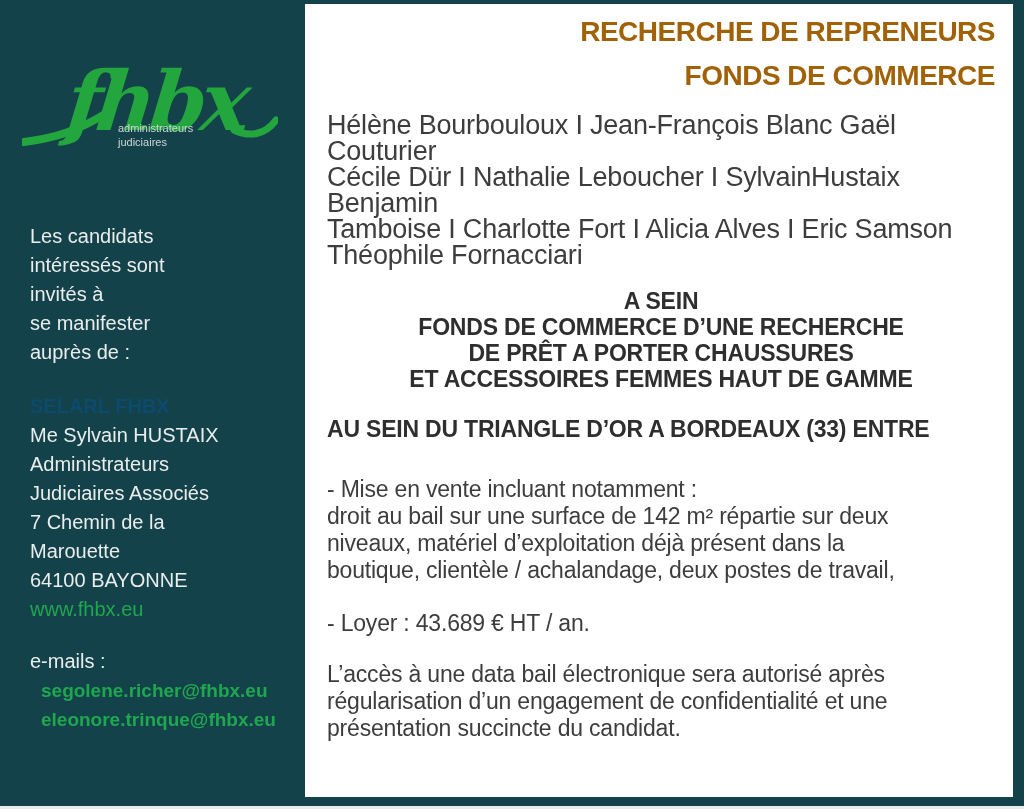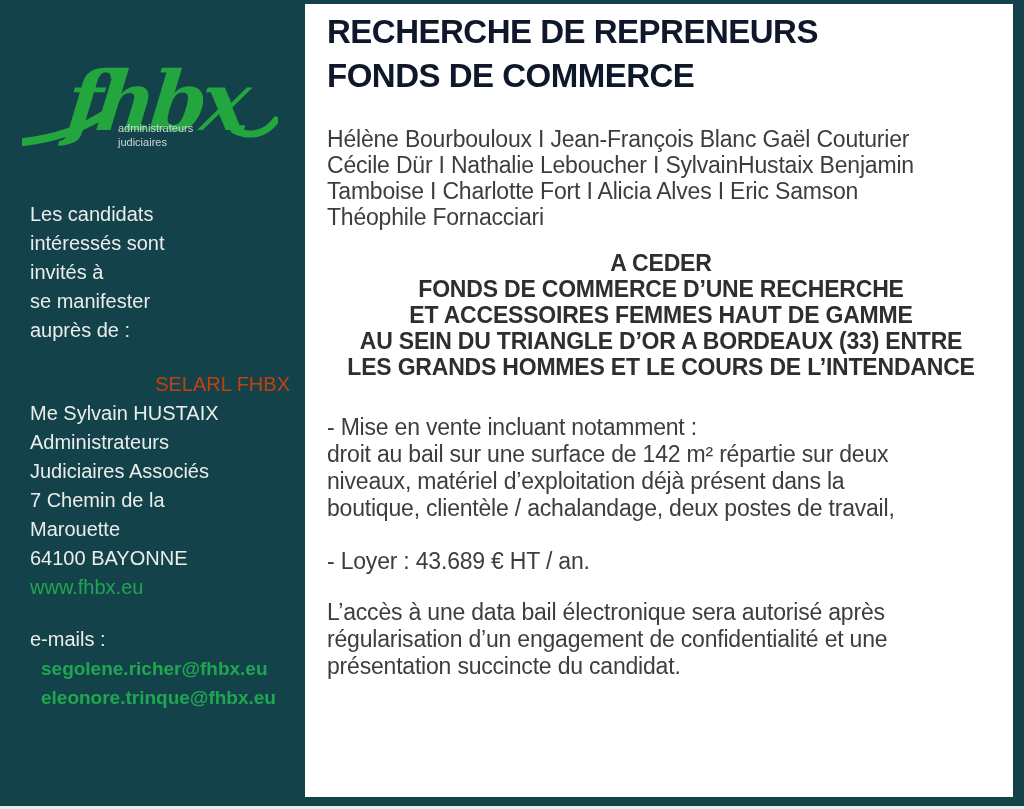--- a/index.html
+++ b/index.html
@@ -11,51 +11,51 @@
   .teal-bg{
     position:absolute;left:0;top:0;right:0;bottom:3px;
     background:#14424a;
   }
   
   .sidebar{
     position:absolute;left:0;top:0;width:305px;height:806px;
     color:#eef2f2;
   }
   .logo-wrap{position:absolute;left:22px;top:38px;width:256px;height:130px;}
-  .sidebar-text{position:absolute;left:30px;top:200px;width:260px;}
+  .sidebar-text{position:absolute;left:30px;top:222px;width:260px;}
   .intro{
     font-size:20px;line-height:29px;color:#e9edec;white-space:pre-line;
   }
   .contact{margin-top:25px;font-size:20px;line-height:29px;color:#e9edec;}
-  .firm{font-weight:normal;color:#c2410c;text-align:right;}
+  .firm{font-weight:bold;color:#0c4a6e;}
   .contact-lines{white-space:pre-line;}
   .website{color:#1fa74f;font-weight:normal;display:block;text-decoration:none;}
   .emails-label{margin-top:23px;font-size:20px;line-height:29px;color:#e9edec;}
   .email{display:block;color:#1fa74f;font-weight:bold;font-size:19px;line-height:29px;text-decoration:none;margin-left:11px;}
   
   .panel{
     position:absolute;left:305px;top:4px;width:708px;height:793px;
     background:#ffffff;
     box-sizing:border-box;
     padding:6px 18px 0 22px;
   }
   .title{
-    text-align:left;font-weight:bold;color:#0f172a;
-    font-size:33px;line-height:44px;letter-spacing:-0.5px;
+    text-align:right;font-weight:bold;color:#a16207;
+    font-size:28px;line-height:44px;letter-spacing:-0.5px;
   }
   .names{
-    margin-top:28px;font-size:23px;line-height:26px;color:#3d3d3d;
+    margin-top:14px;font-size:27px;line-height:26px;color:#3d3d3d;
     white-space:pre-line;letter-spacing:-0.2px;
   }
   .offer-heading{
     margin-top:20px;text-align:center;font-weight:bold;color:#2e2e2e;
     font-size:23px;line-height:26px;letter-spacing:-0.2px;
   }
   .location-heading{
-    text-align:center;font-weight:bold;color:#2e2e2e;
+    margin-top:24px;font-weight:bold;color:#2e2e2e;
     font-size:23px;line-height:26px;letter-spacing:-0.2px;
   }
   .para{
     margin-top:34px;font-size:23px;line-height:27px;color:#3d3d3d;
     white-space:pre-line;letter-spacing:-0.2px;
   }
   .para.bold{font-weight:bold;color:#2e2e2e;margin-top:24px;}
   .para.rent{margin-top:26px;}
   .para.last{margin-top:24px;}
   .bottom-strip{
@@ -113,28 +113,28 @@
     <div>RECHERCHE DE REPRENEURS</div>
     <div>FONDS DE COMMERCE</div>
   </div>
 
   <div class="names">Hélène Bourbouloux I Jean-François Blanc Gaël Couturier
 Cécile Dür I Nathalie Leboucher I SylvainHustaix Benjamin
 Tamboise I Charlotte Fort I Alicia Alves I Eric Samson
 Théophile Fornacciari</div>
 
   <div class="offer-heading">
-    <div>A CEDER</div>
+    <div>A SEIN</div>
     <div>FONDS DE COMMERCE D’UNE RECHERCHE</div>
+    <div>DE PRÊT A PORTER CHAUSSURES</div>
     <div>ET ACCESSOIRES FEMMES HAUT DE GAMME</div>
   </div>
 
   <div class="location-heading">
     <div>AU SEIN DU TRIANGLE D’OR A BORDEAUX (33) ENTRE</div>
-    <div>LES GRANDS HOMMES ET LE COURS DE L’INTENDANCE</div>
   </div>
 
   <div class="para">- Mise en vente incluant notamment :
 droit au bail sur une surface de 142 m² répartie sur deux
 niveaux, matériel d’exploitation déjà présent dans la
 boutique, clientèle / achalandage, deux postes de travail,</div>
 
   <div class="para rent">- Loyer : 43.689 € HT / an.</div>
 
 

